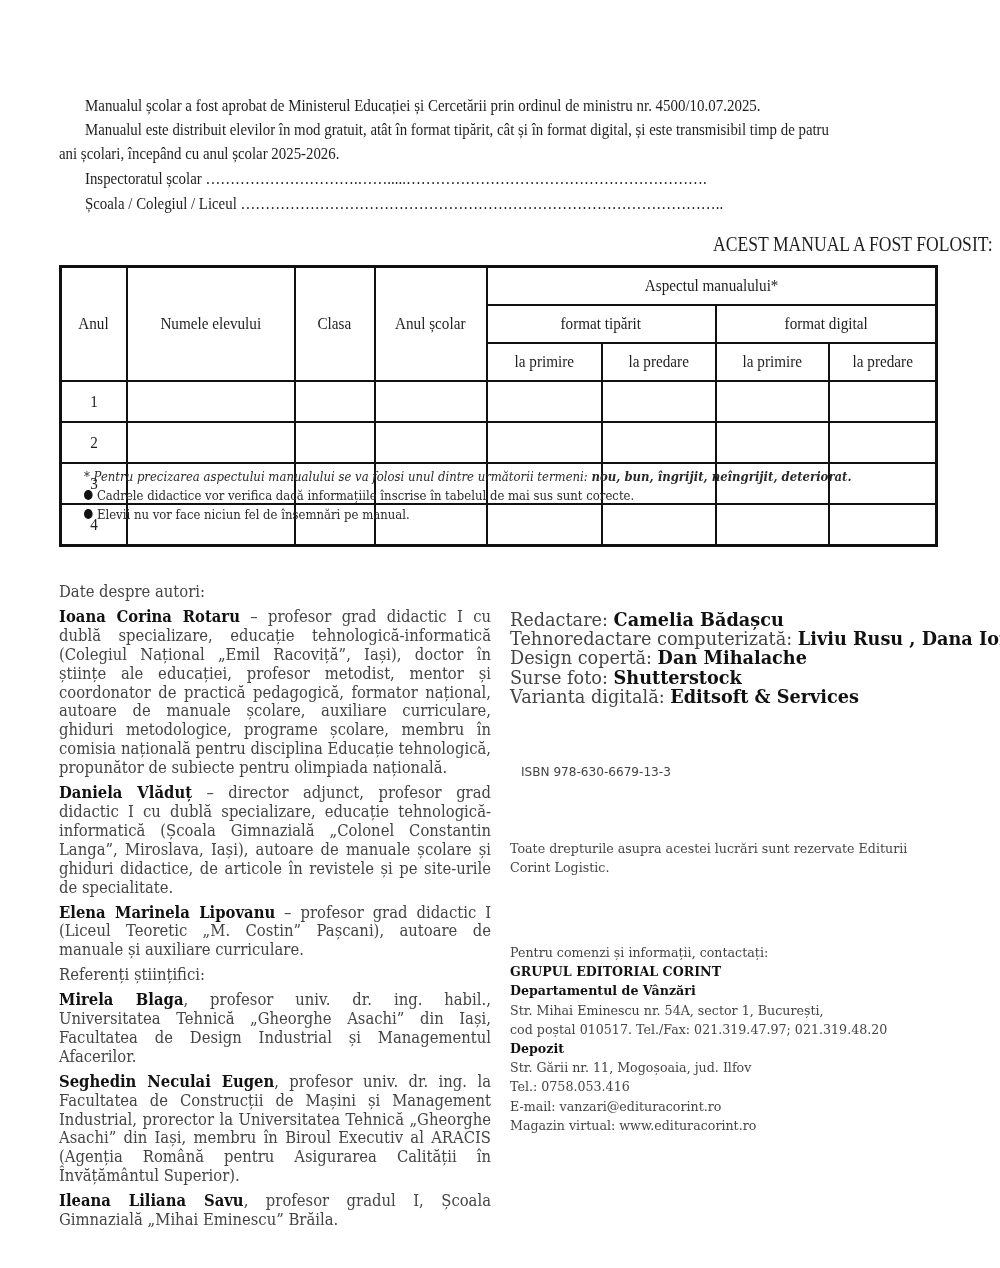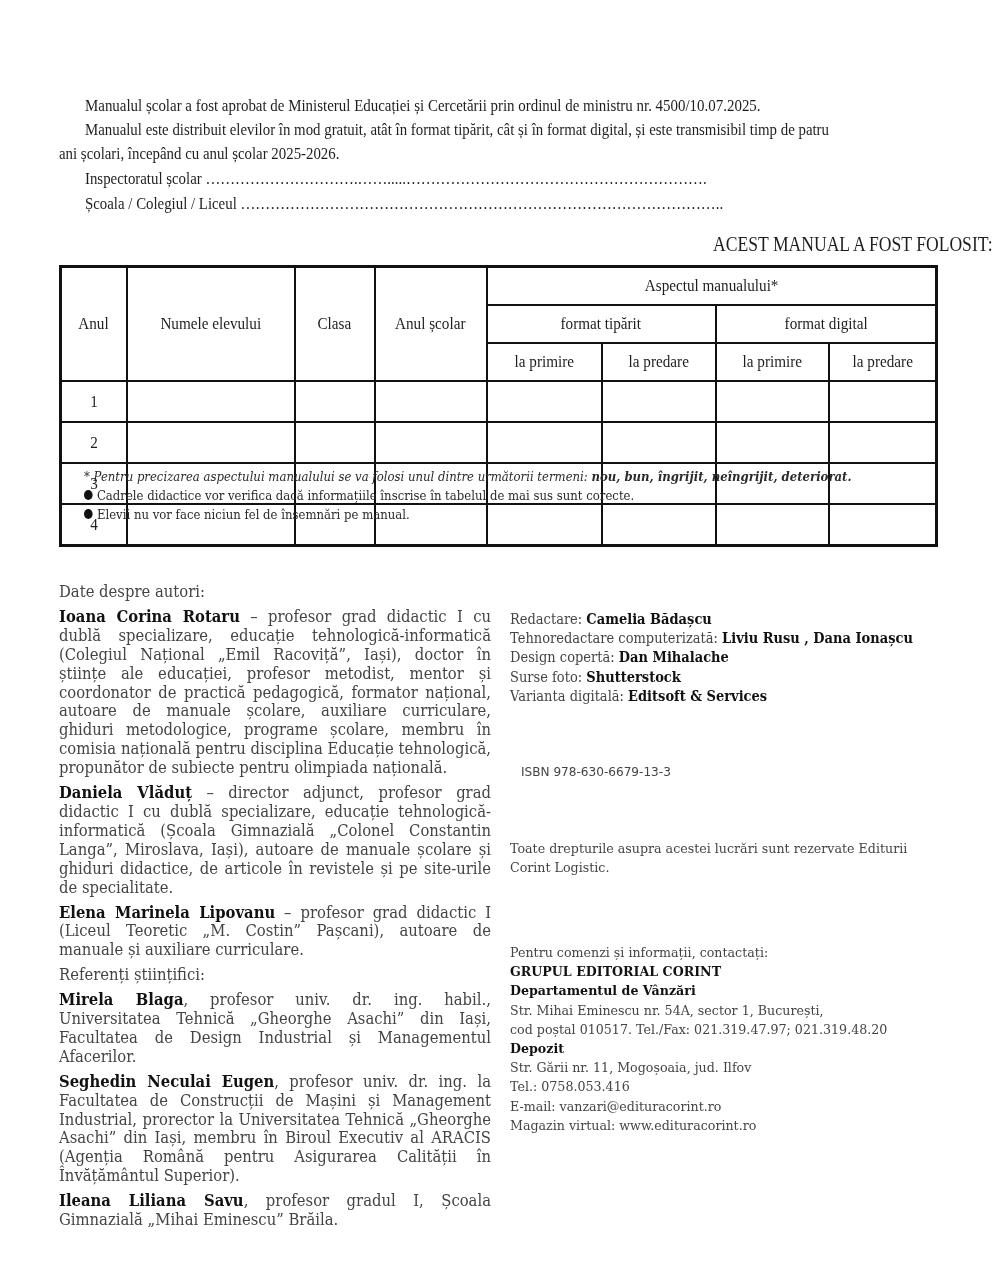--- a/index.html
+++ b/index.html
@@ -29,21 +29,21 @@
   .note { position: absolute; left: 84px; font-family: "DejaVu Serif", serif; font-size: 13.6px; color: #2a2a2a; white-space: nowrap; transform-origin: left top; }
   #note-star { top: 468px; font-style: italic; transform: scaleX(0.86); }
   #note-star b { font-style: italic; font-weight: bold; }
   #note-b1 { top: 487px; transform: scaleX(0.86); }
   #note-b2 { top: 506px; transform: scaleX(0.86); }
   .bullet { display: inline-block; width: 10px; height: 10px; border-radius: 50%; background: #111; margin-right: 5px; vertical-align: 0px; }
 
   
   .col { position: absolute; font-family: "DejaVu Serif", serif; color: #444; }
   #left-col { left: 59px; top: 583px; width: 432px; font-size: 16px; line-height: 18.9px; }
-  #right-col { left: 510px; top: 610px; width: 440px; font-size: 14px; line-height: 19.2px; }
+  #right-col { left: 510px; top: 610px; width: 440px; font-size: 19px; line-height: 19.2px; }
   .col p { margin: 0 0 6px 0; text-align: justify; }
   .col b { color: #111; }
   .lbl { margin: 0 0 6px 0; }
   .fit { display: block; transform-origin: left top; }
   #left-col .blk { transform: scaleX(0.925); width: 467px; }
   #right-col .blk { transform: scaleX(0.93); width: 473px; }
 
   #credits div { white-space: nowrap; }
   #isbn { position: absolute; left: 521px; top: 764px; font-family: "DejaVu Sans", sans-serif; font-size: 13px; color: #444; transform: scaleX(0.93); transform-origin: left top; white-space: nowrap; }
   #rights { position: absolute; left: 510px; top: 839px; width: 475px; font-family: "DejaVu Serif", serif; font-size: 13.6px; line-height: 19px; color: #444; transform: scaleX(0.93); transform-origin: left top; }

